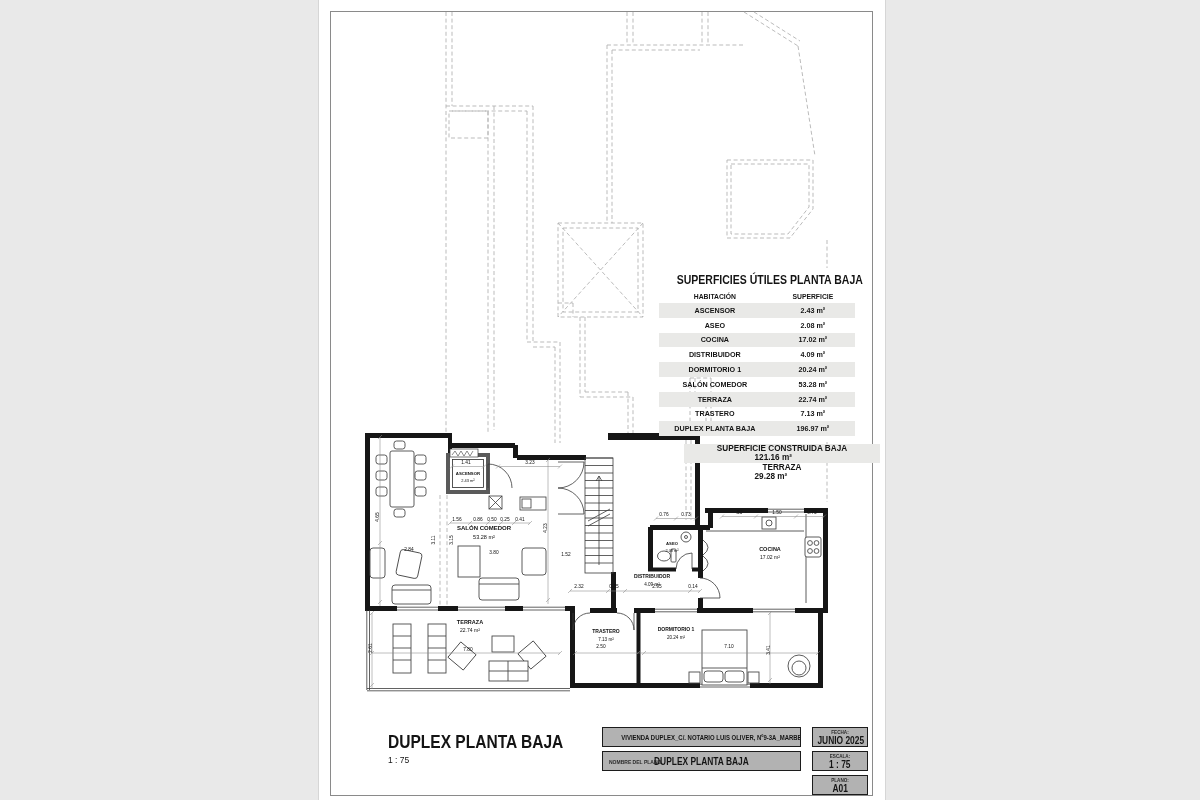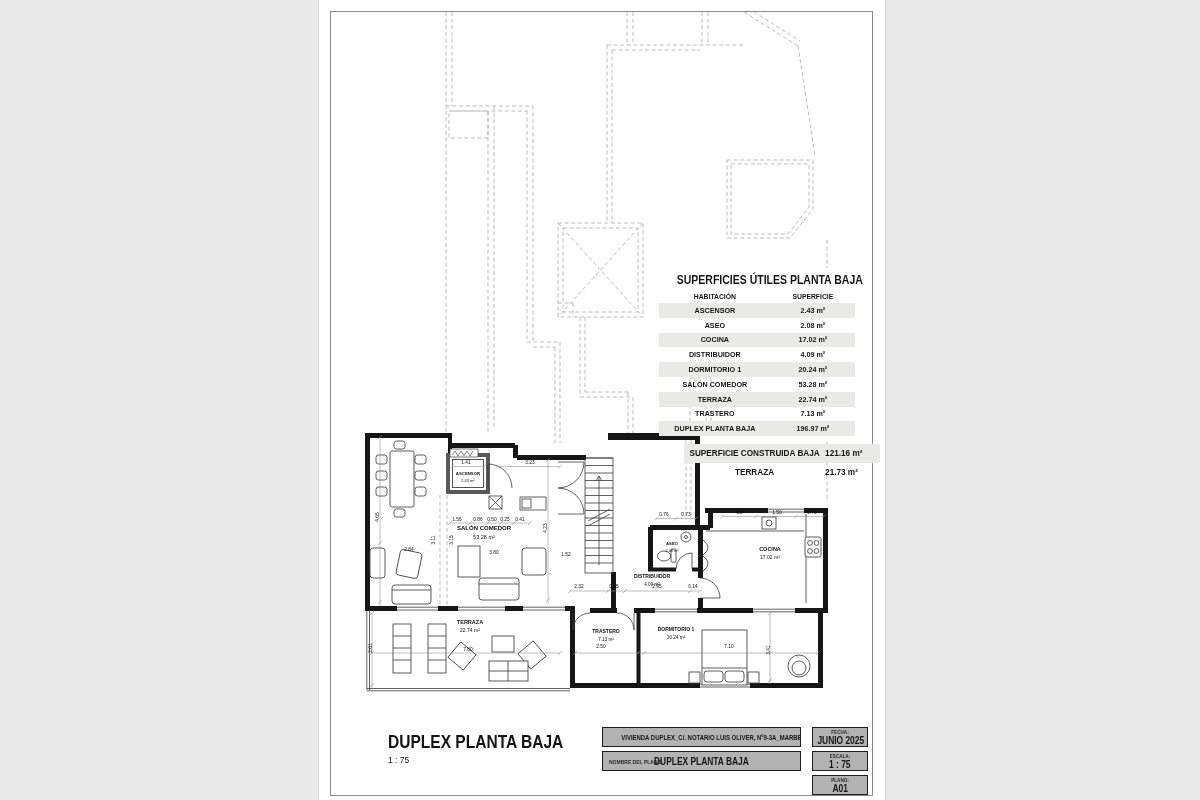--- a/index.html
+++ b/index.html
@@ -18,21 +18,21 @@
   
   .areas{position:absolute;left:659px;top:273px;width:196px;}
   .areas .ttl{font-size:12.5px;font-weight:bold;text-align:center;white-space:nowrap;}
   .cx{display:inline-block;transform:scaleX(.84);transform-origin:center;white-space:nowrap;}
   .cxl{display:inline-block;transform:scaleX(.84);transform-origin:left;white-space:nowrap;}
   .ahead{display:flex;height:13px;margin-top:3px;font-size:6.8px;font-weight:bold;align-items:center;}
   .c1{width:57%;text-align:center;} .c2{width:43%;text-align:center;}
   .arow{display:flex;height:14.8px;align-items:center;font-size:7.2px;font-weight:bold;}
   .stripe{background:#e9e9e7;}
   .summary{position:absolute;left:684px;top:444px;width:196px;}
-  .srow{display:flex;height:19px;align-items:center;font-size:8.2px;font-weight:bold;}
+  .srow{display:flex;height:19px;align-items:center;font-size:8.2px;font-weight:bold;flex-direction:column;}
   .s1{width:72%;text-align:center;} .s2{width:28%;text-align:left;}
   
   .dtitle{position:absolute;left:388px;top:731px;}
   .dtitle .big{font-size:18.5px;font-weight:bold;letter-spacing:0;}
   .dtitle .scl{font-size:8.5px;margin-top:2px;}
   
   .tb{position:absolute;background:#b2b2b2;border:1px solid #1c1c1c;box-sizing:border-box;overflow:hidden;}
   .tbl{left:602px;width:199px;height:20px;}
   .tbr{left:812px;width:56px;height:20px;text-align:center;}
   .r1{top:727px;} .r2{top:751px;} .r3{top:775px;}
@@ -346,21 +346,21 @@
       </div>
   </div>
 
   <div class="summary" id="area-summary">
       <div class="srow stripe">
         <span class="s1">SUPERFICIE CONSTRUIDA BAJA</span>
         <span class="s2">121.16 m²</span>
       </div>
       <div class="srow">
         <span class="s1">TERRAZA</span>
-        <span class="s2">21.73 m²</span>
+        <span class="s2">29.28 m²</span>
       </div>
     </div>
 
   <div class="dtitle">
     <div class="big"><span class="cxl">DUPLEX PLANTA BAJA</span></div>
     <div class="scl">1 : 75</div>
   </div>
 
   <div class="tb tbl r1">
     <span class="main"><span class="cx">VIVIENDA DUPLEX_C/. NOTARIO LUIS OLIVER, Nº9-3A_MARBELLA</span></span>

